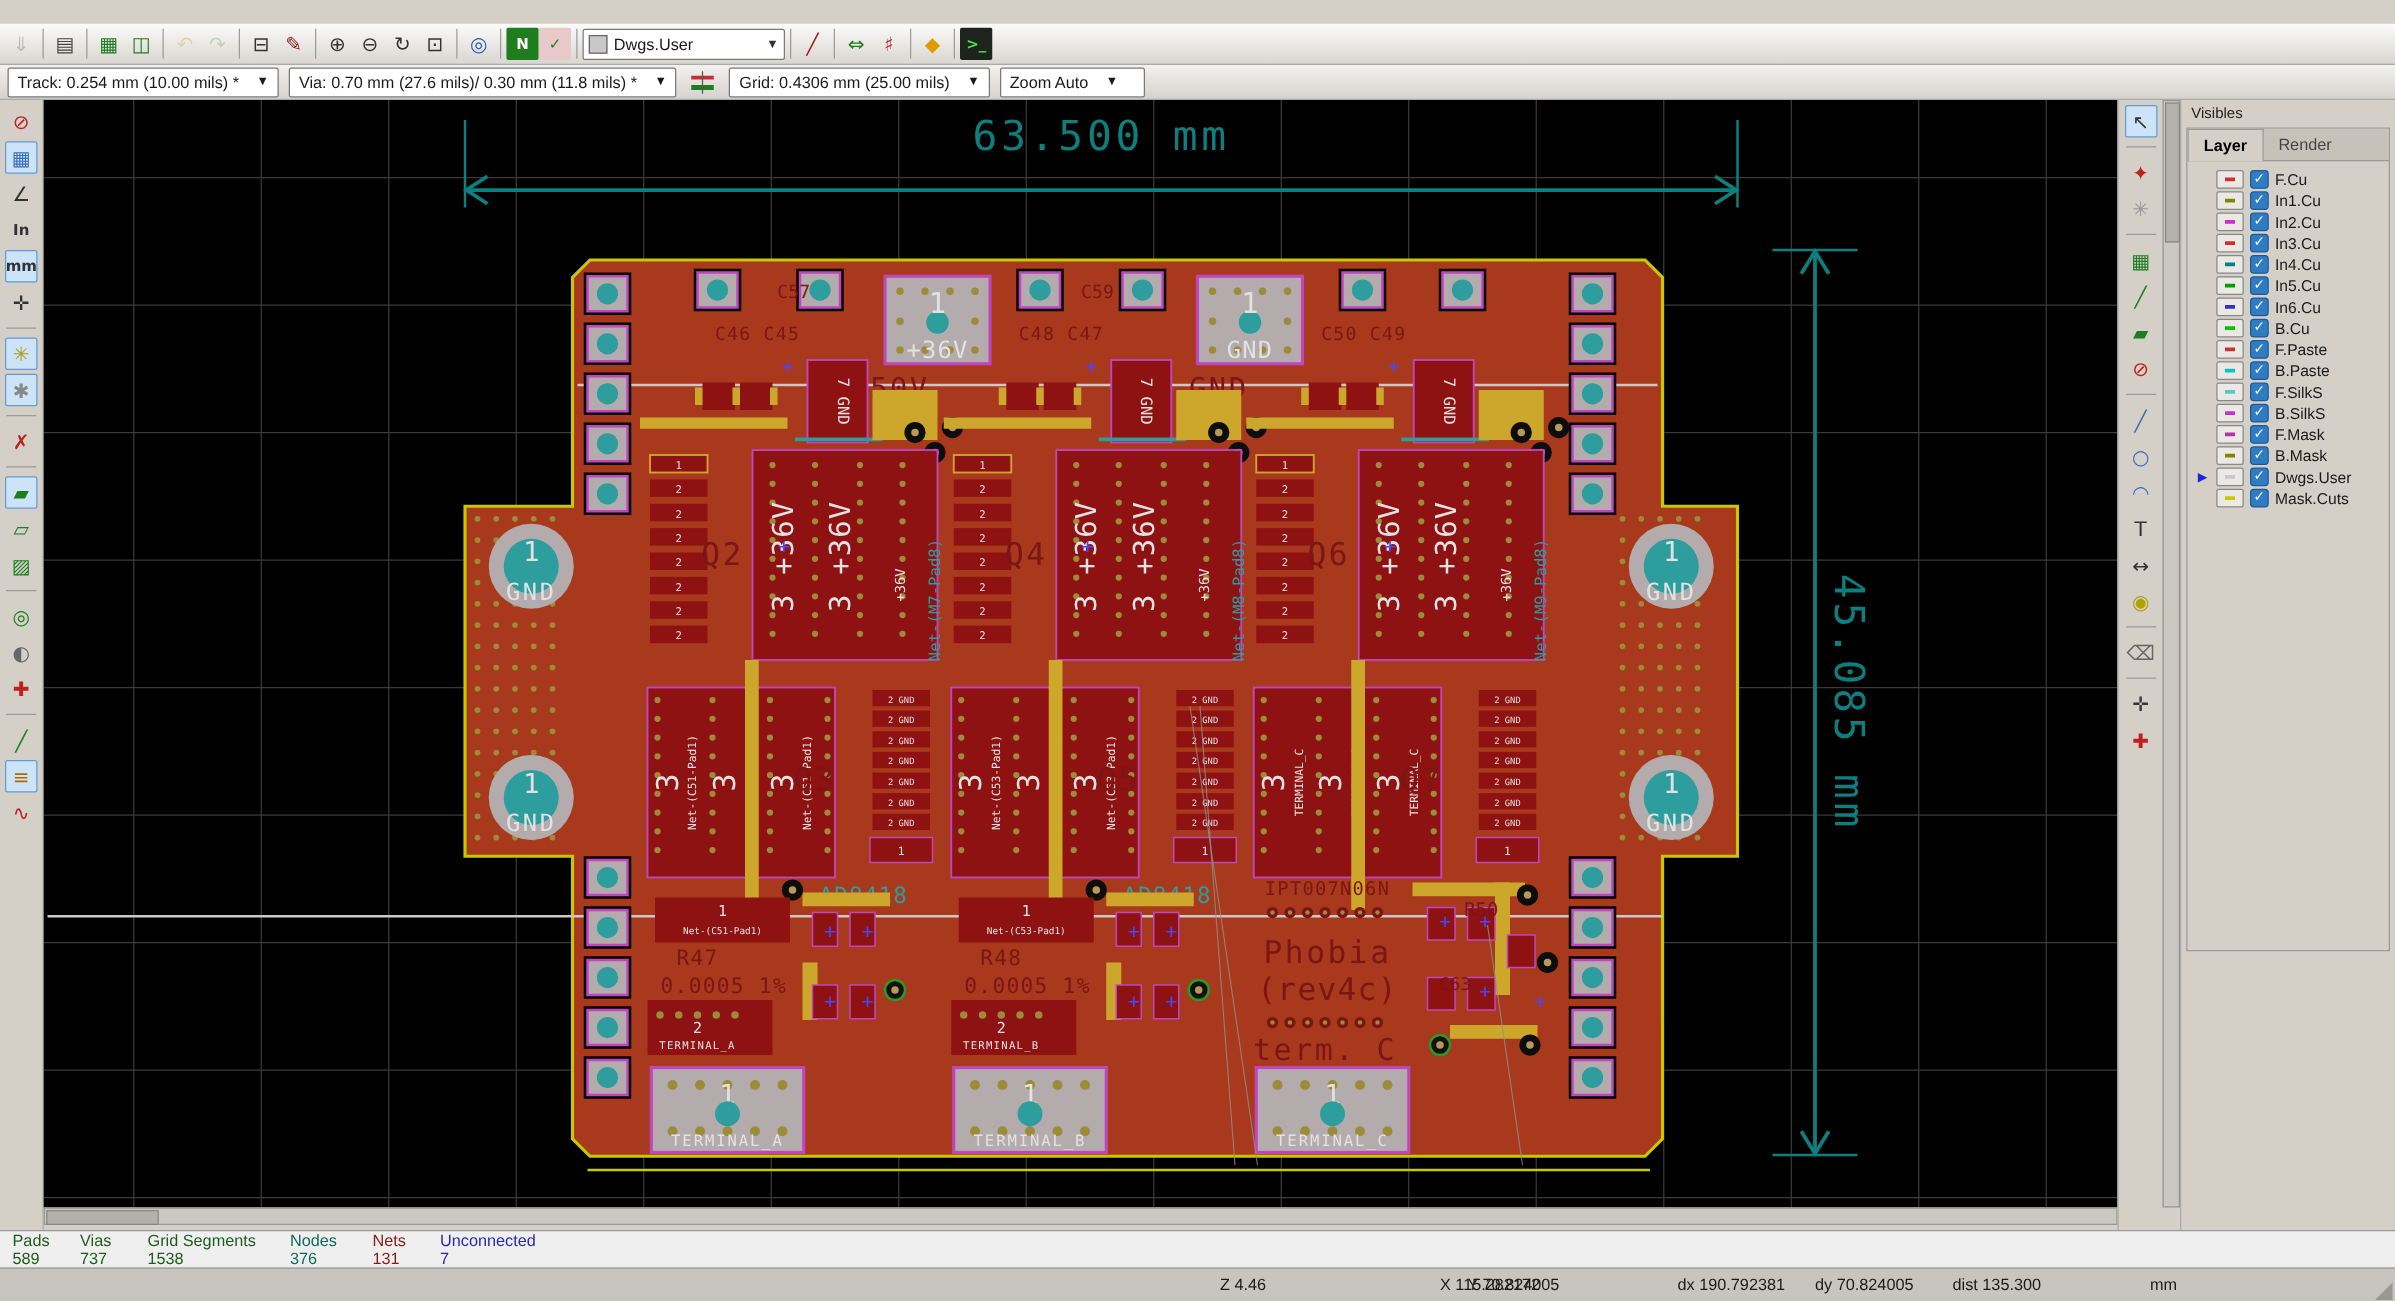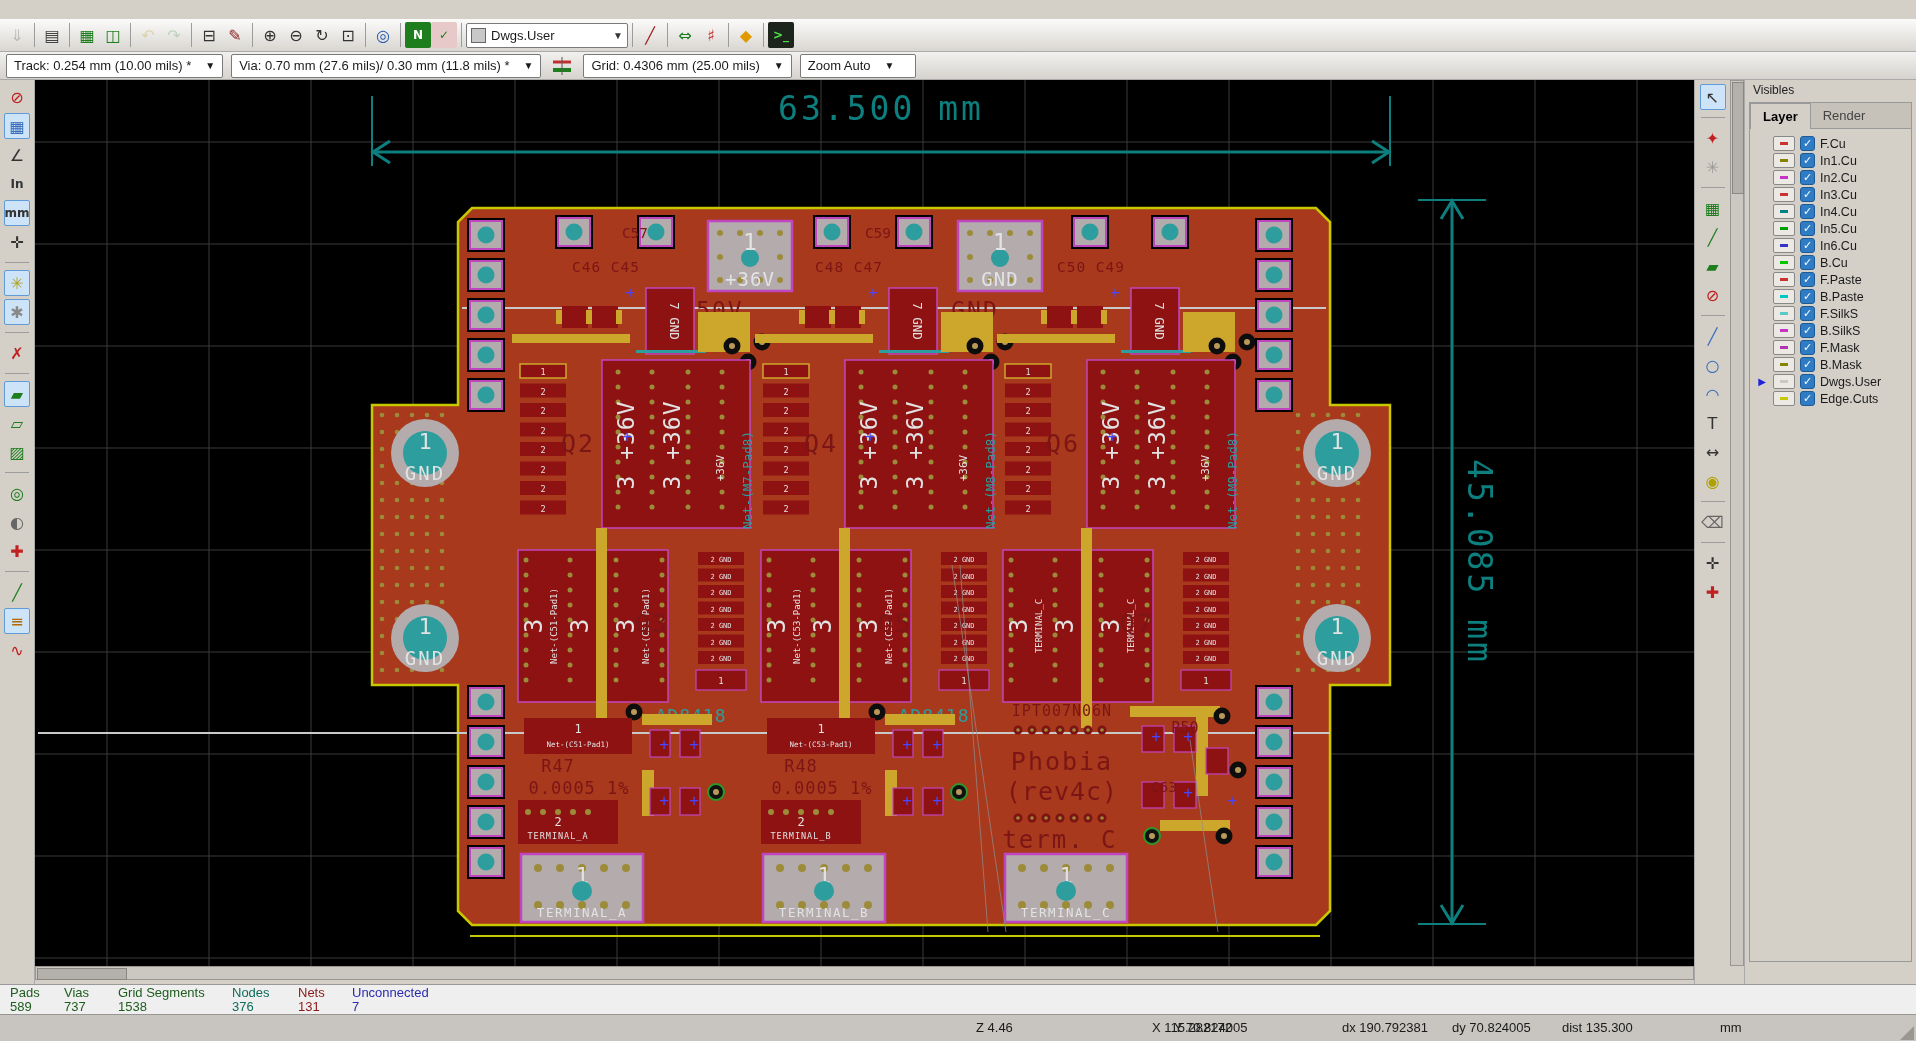--- a/index.html
+++ b/index.html
@@ -36,21 +36,21 @@
         display:flex;flex-direction:column;align-items:center;padding-top:4px;box-sizing:border-box;gap:3px;}
   
   #canvas{left:35px;top:80px;width:1659px;height:886px;background:#000;}
   #hscroll{left:35px;top:966px;width:1659px;height:14px;background:#cbc8c2;border:1px solid #9a9792;box-sizing:border-box;}
   #hscroll .thumb{position:absolute;left:1px;top:1px;width:88px;height:10px;background:#b4b1ab;border:1px solid #8a8782;}
   #vscroll{left:1730px;top:80px;width:14px;height:886px;background:#cbc8c2;border:1px solid #9a9792;box-sizing:border-box;}
   #vscroll .thumb{position:absolute;left:1px;top:1px;width:10px;height:110px;background:#b4b1ab;border:1px solid #8a8782;}
   
   #layers-panel{left:1744px;top:80px;width:172px;height:904px;background:#d4d0c8;border-left:1px solid #aaa;box-sizing:border-box;}
   #panel-caption{padding:3px 8px;font-size:12px;color:#222;}
-  #panel-box{margin:2px 4px;border:1px solid #999;height:860px;box-sizing:border-box;background:#d4d0c8;}
+  #panel-box{margin:2px 4px;border:1px solid #999;height:659px;box-sizing:border-box;background:#d4d0c8;}
   #tabs{display:flex;border-bottom:1px solid #999;background:#c6c2ba;}
   .tab{padding:5px 12px;font-size:13px;color:#444;}
   .tab.active{background:#d4d0c8;border:1px solid #999;border-bottom:none;font-weight:bold;color:#000;
               margin-bottom:-1px;}
   #layer-list{padding:6px 2px;}
   .layer-row{display:flex;align-items:center;height:17px;gap:5px;padding-left:4px;position:relative;}
   .layer-arrow{width:12px;text-align:center;color:#2222dd;font-size:10px;}
   .layer-swatch{width:20px;height:13px;border:1px solid #888;border-radius:2px;background:#ece9e4;
         display:flex;align-items:center;justify-content:center;}
   .layer-swatch .dash{width:8px;height:3px;}
@@ -1236,21 +1236,21 @@
             </div>
             <div class="layer-check">✓</div>
             <div class="layer-label">Dwgs.User</div>
           </div>
           <div class="layer-row">
             <div class="layer-arrow"></div>
             <div class="layer-swatch">
               <div class="dash" style="background: rgb(200, 200, 0);"></div>
             </div>
             <div class="layer-check">✓</div>
-            <div class="layer-label">Edge.Cuts</div>
+            <div class="layer-label">Mask.Cuts</div>
           </div>
         </div>
     </div>
   </div>
 
   <div id="status1" class="abs">
       <div class="sfield" style="left: 10px; color: rgb(30, 92, 30);">
         <div>Pads</div>
         <div>589</div>
       </div>

